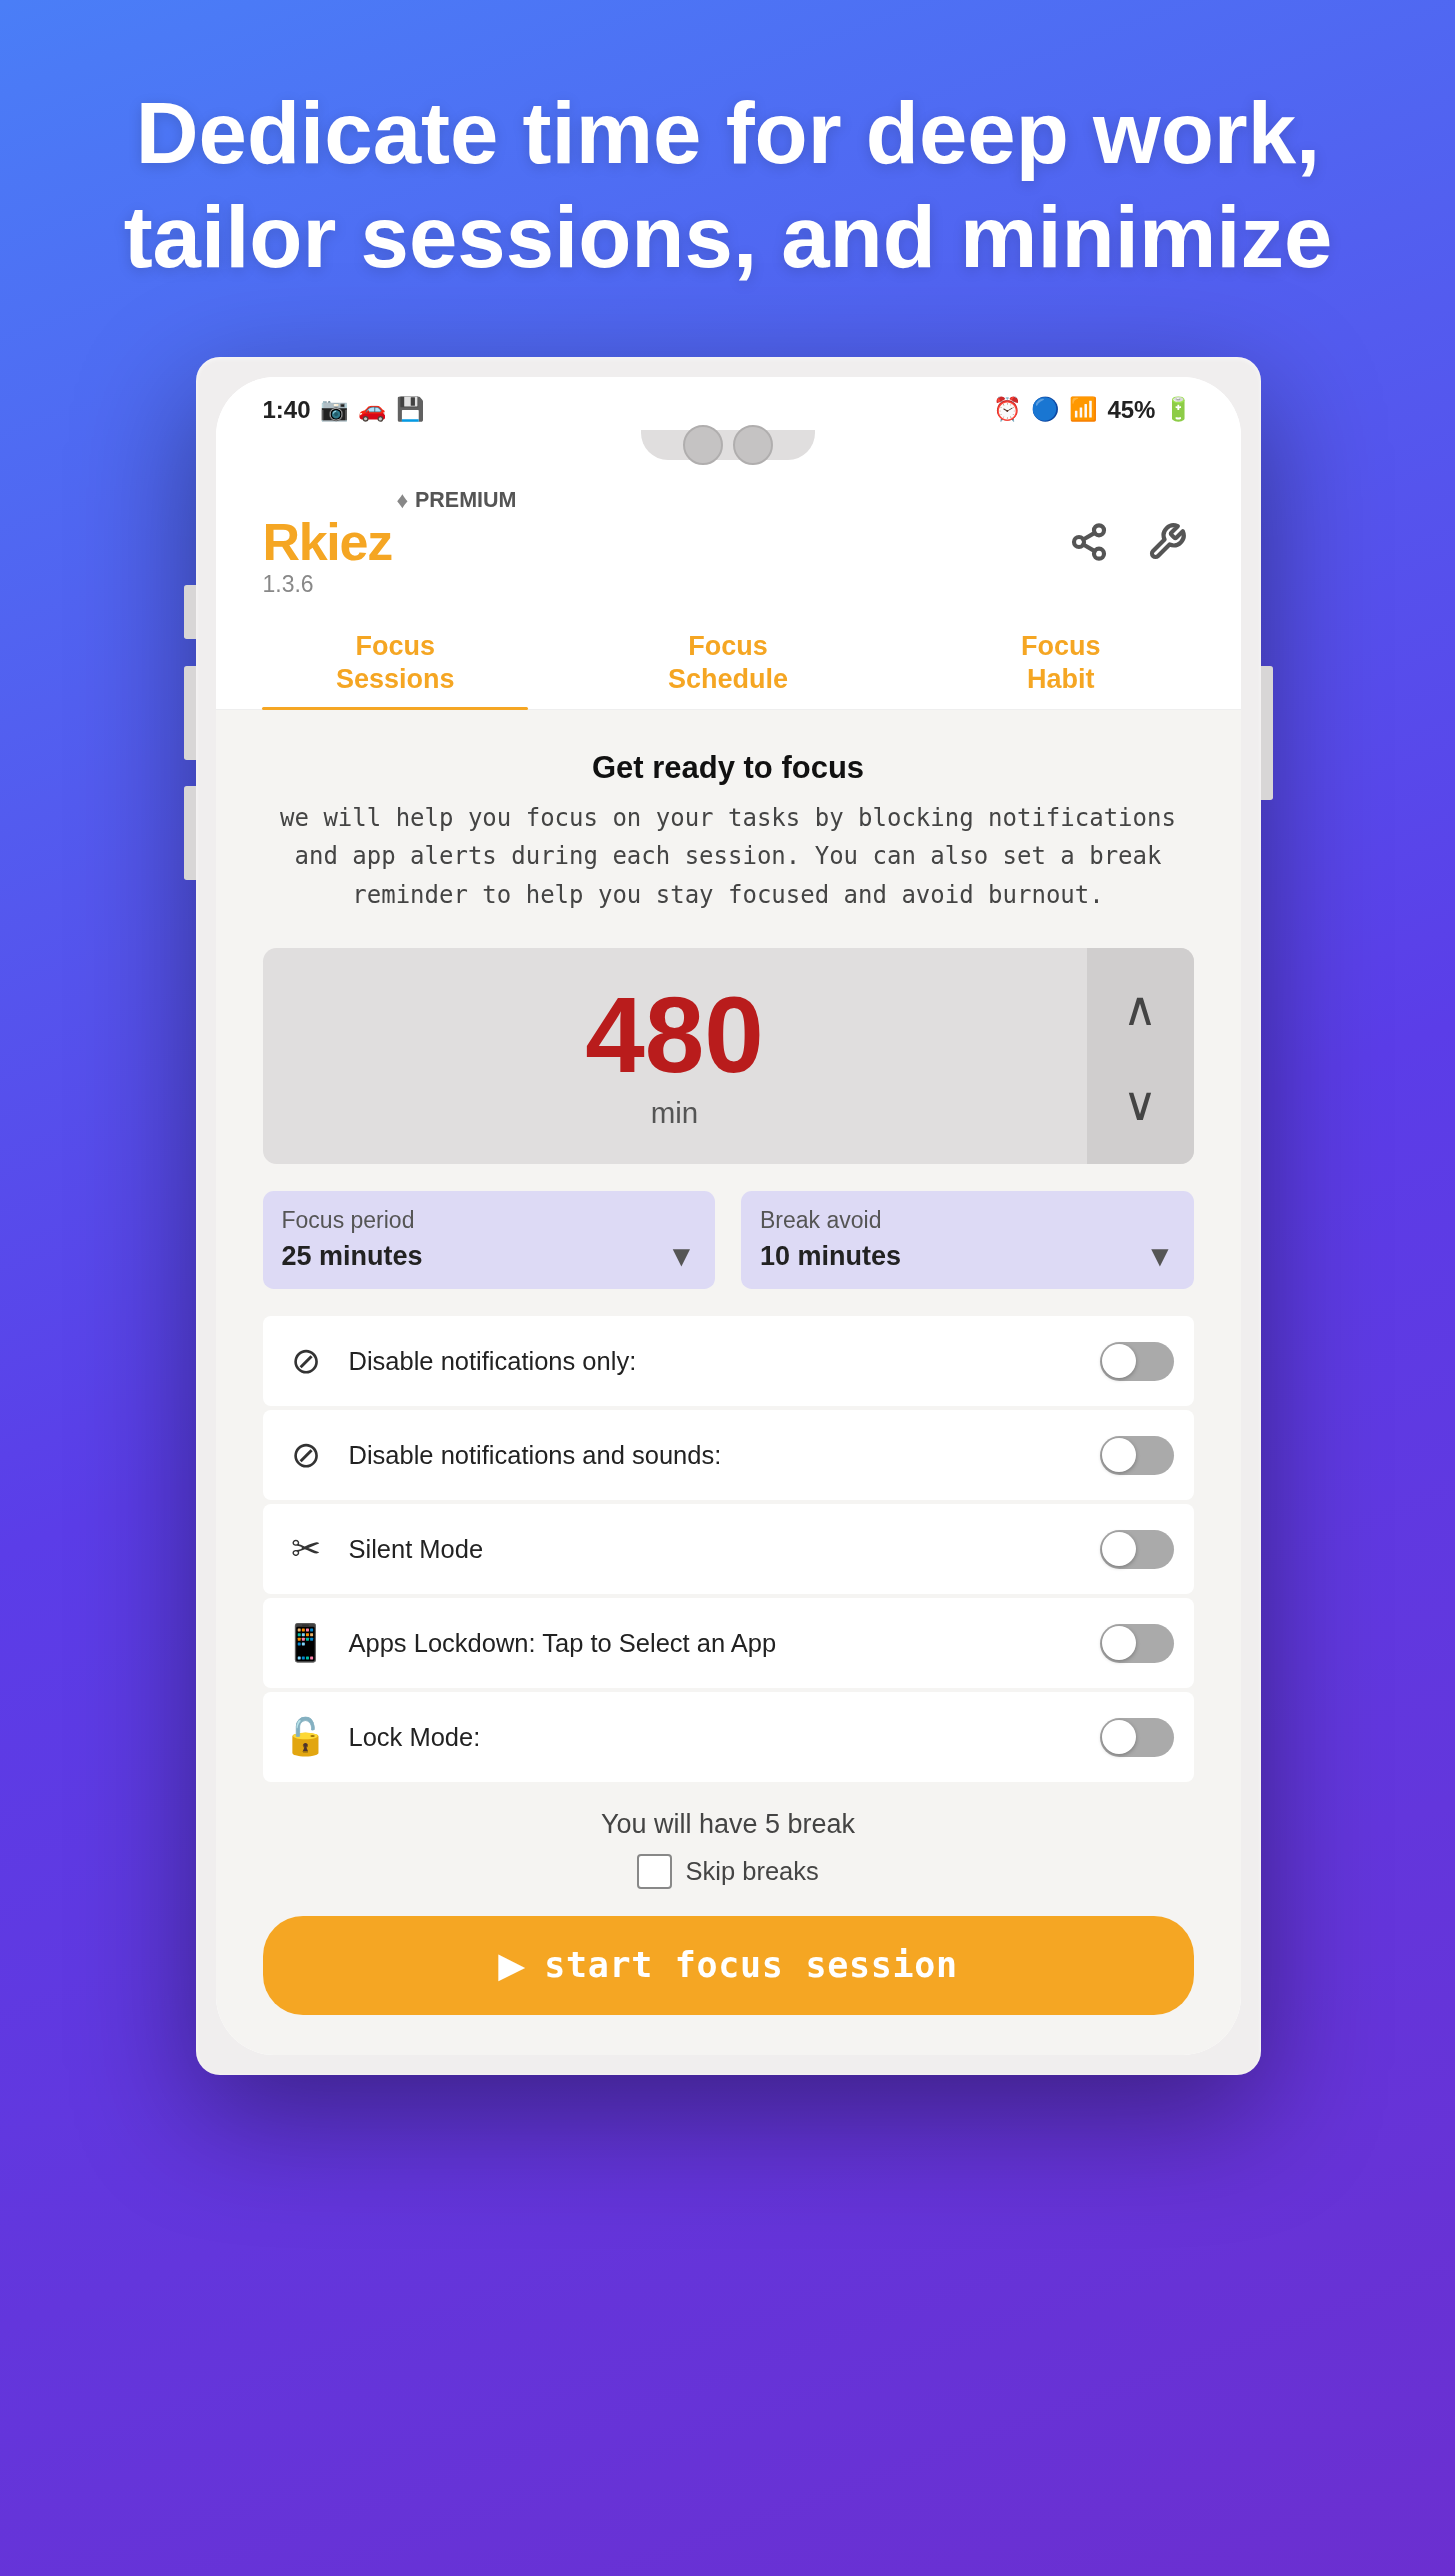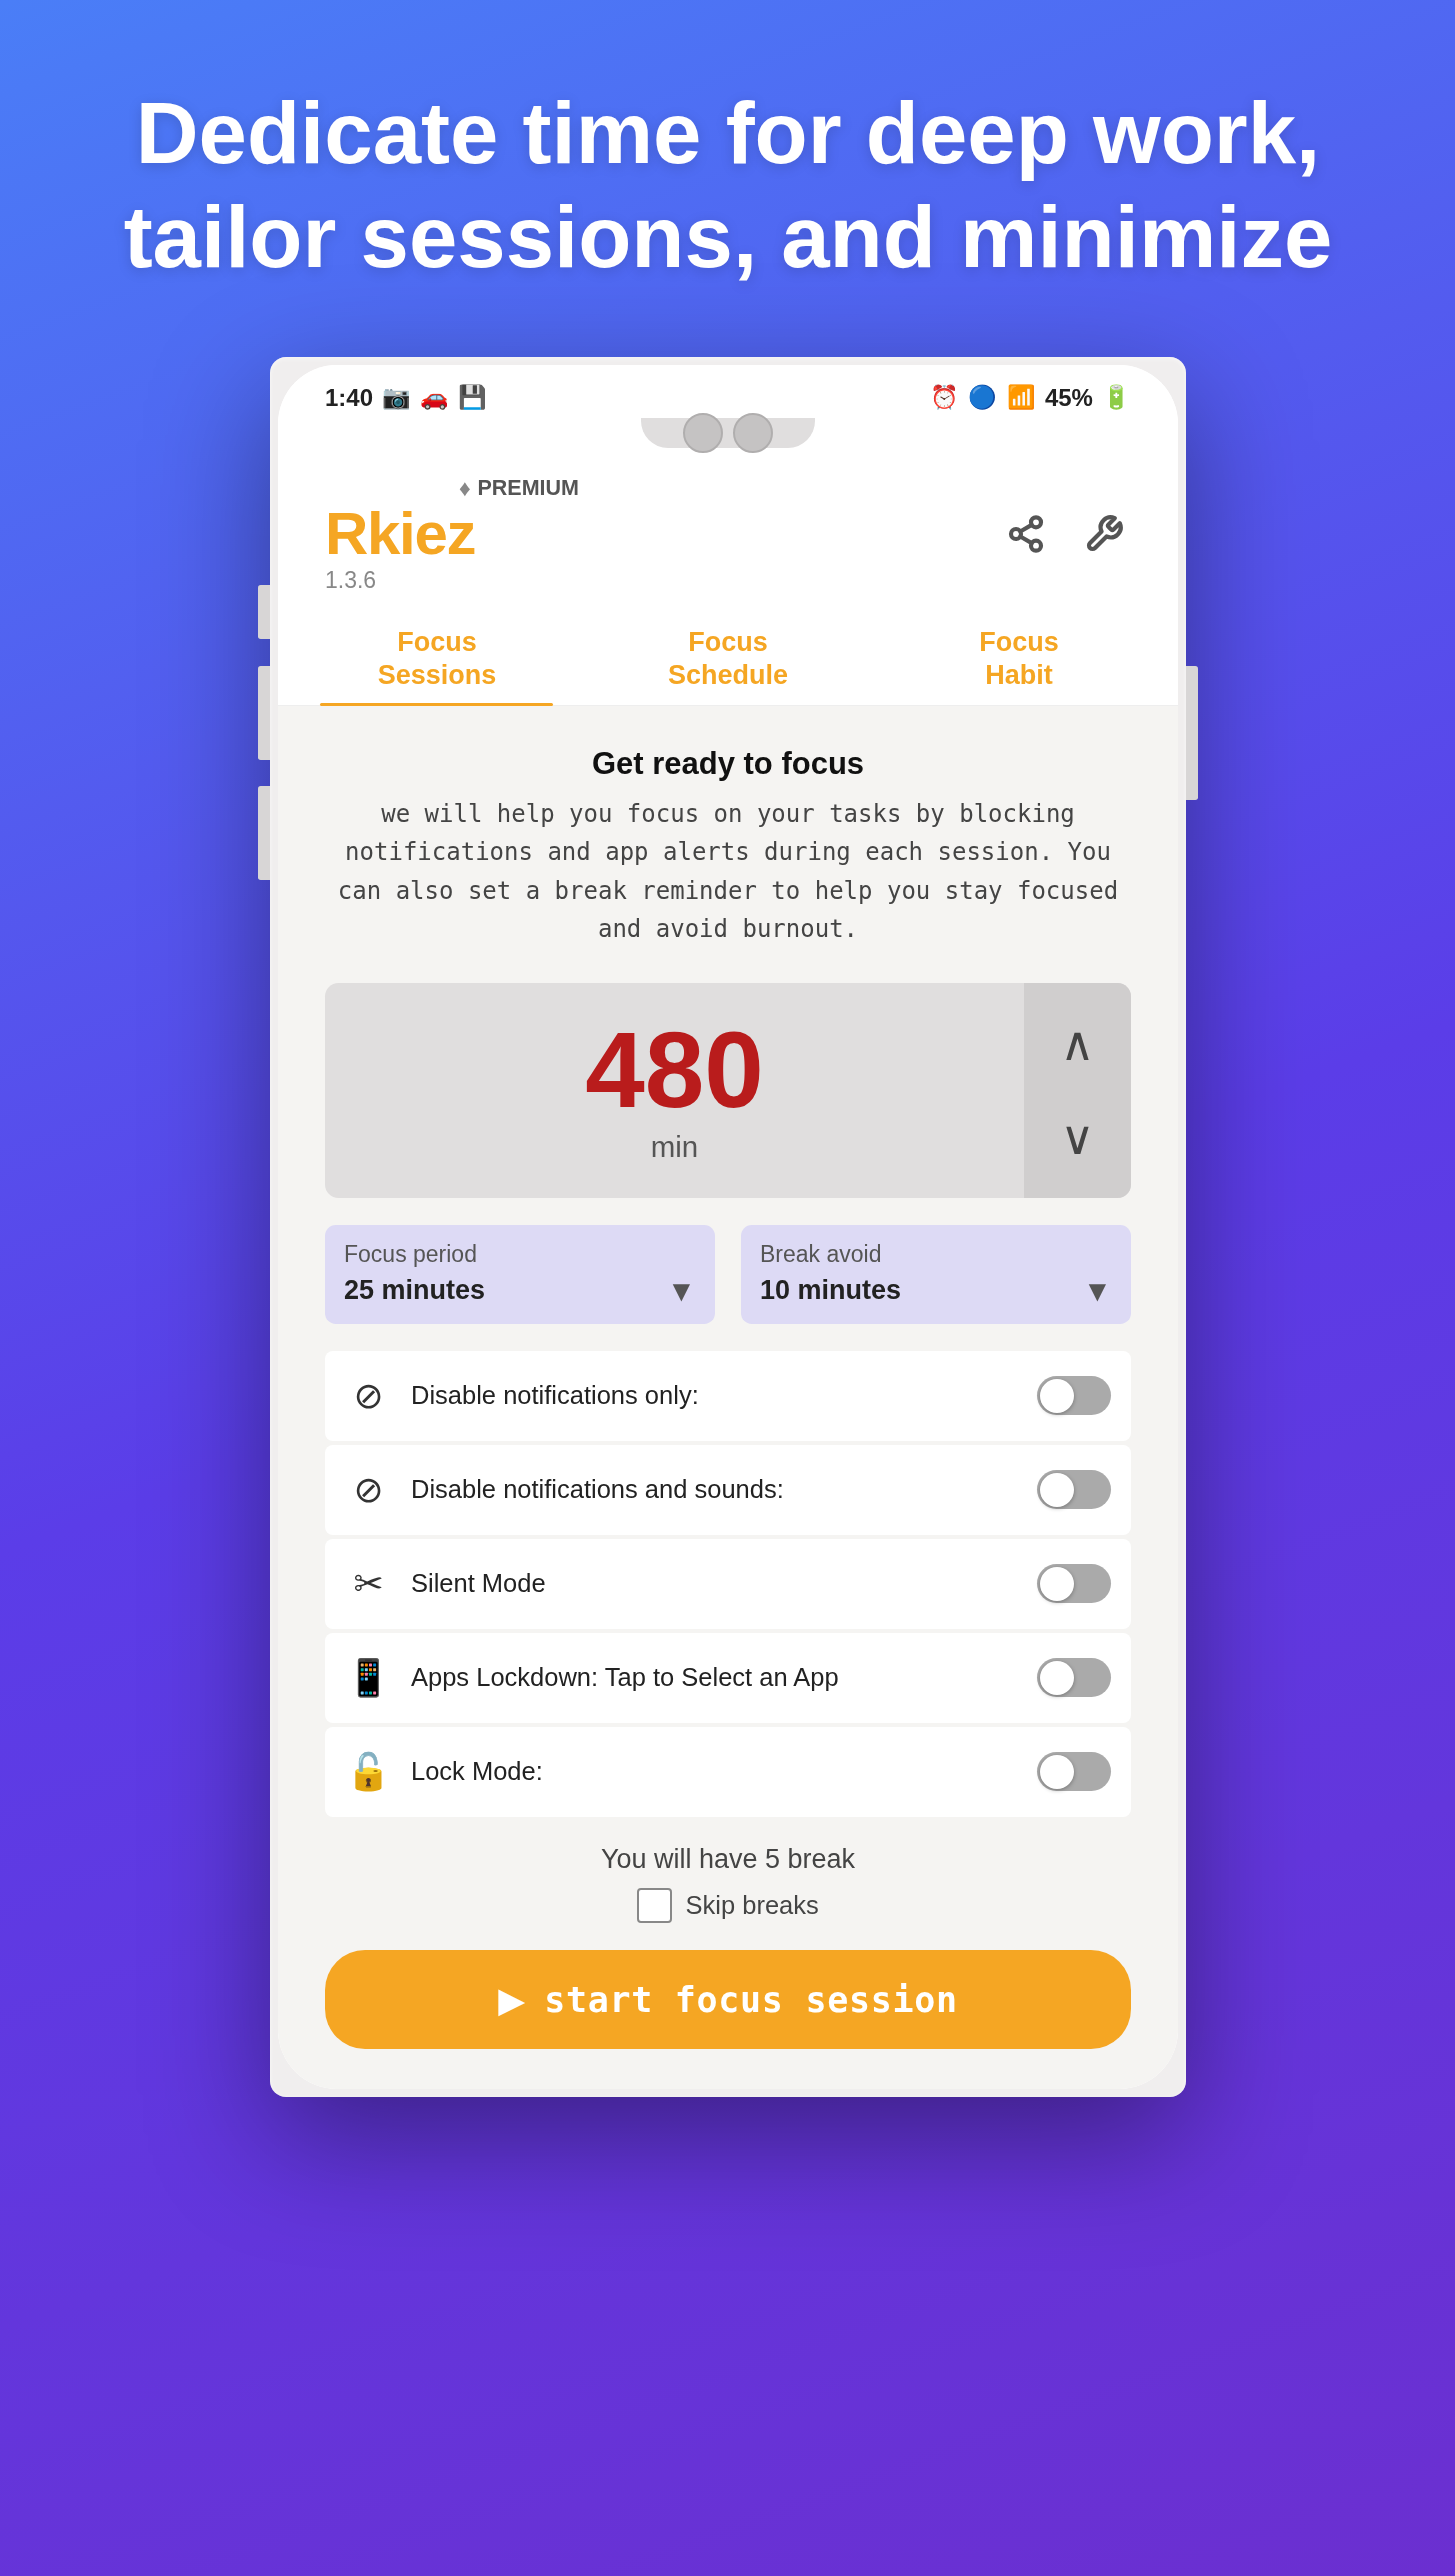--- a/index.html
+++ b/index.html
@@ -21,24 +21,24 @@
       font-weight: 800;
       text-align: center;
       margin-top: 81px;
       margin-bottom: 67px;
       line-height: 1.2;
       padding: 0 67px;
       text-shadow: 0 2.7px 13.4px rgba(0,0,0,0.15);
     }
 
     .phone-shell {
-      width: 916px;
+      width: 1065px;
       background: #f0eeee;
-      border-radius: 16px;
-      padding: 8px;
+      border-radius: 24px;
+      padding: 20px;
       box-shadow: 0 40px 121px rgba(0,0,0,0.4), inset 0 1.3px 5.4px rgba(255,255,255,0.6);
       position: relative;
     }
 
     .phone-inner {
       background: white;
       border-radius: 59px;
       overflow: hidden;
       position: relative;
     }
@@ -112,21 +112,21 @@
       color: #555;
       font-weight: 600;
       margin-bottom: 2.7px;
       align-self: center;
       margin-left: 134px;
     }
 
     .diamond-icon { font-size: 23px; color: #888; }
 
     .app-name {
-      font-size: 60px;
+      font-size: 52px;
       font-weight: 900;
       color: #f5a623;
       letter-spacing: -1.3px;
       line-height: 1;
     }
 
     .app-version {
       font-size: 23px;
       color: #888;
       margin-top: 2.7px;

